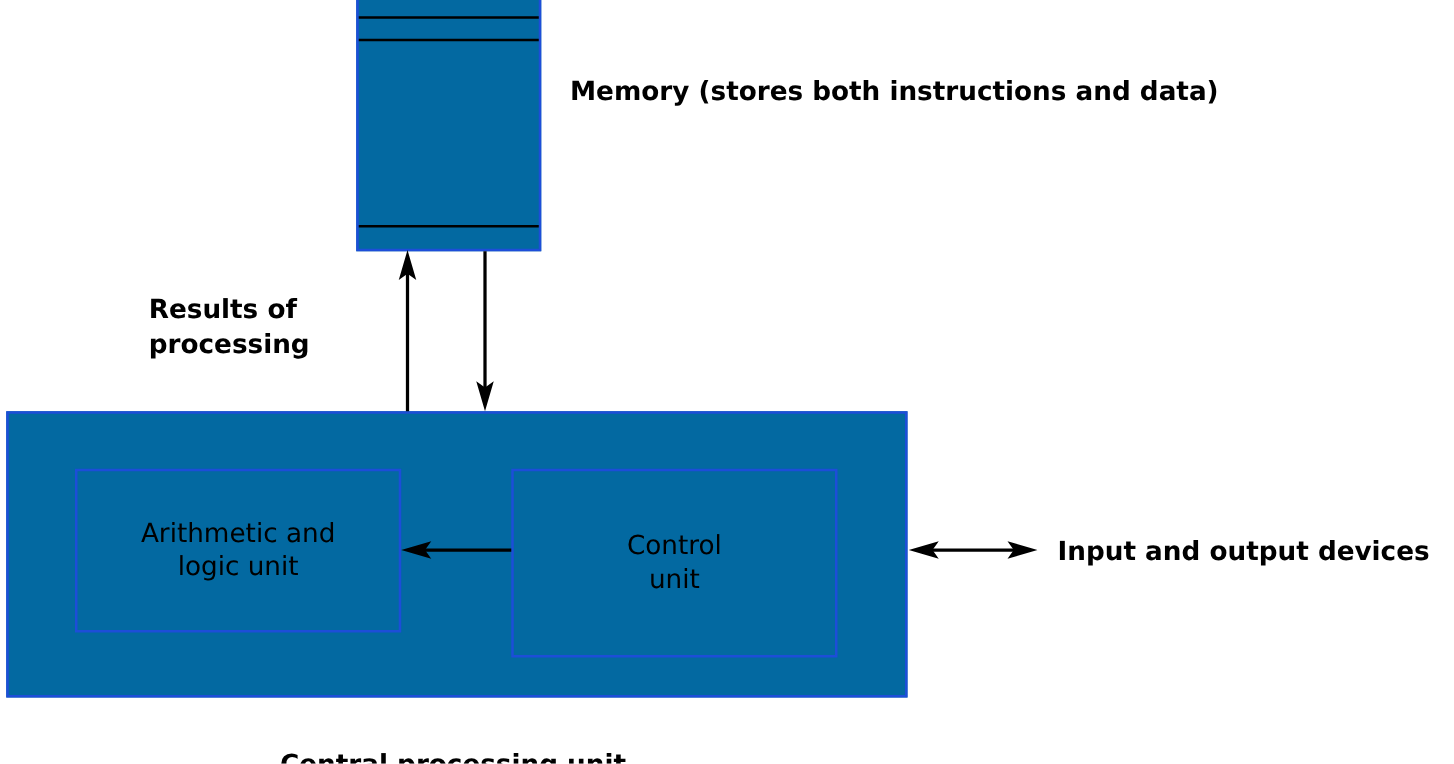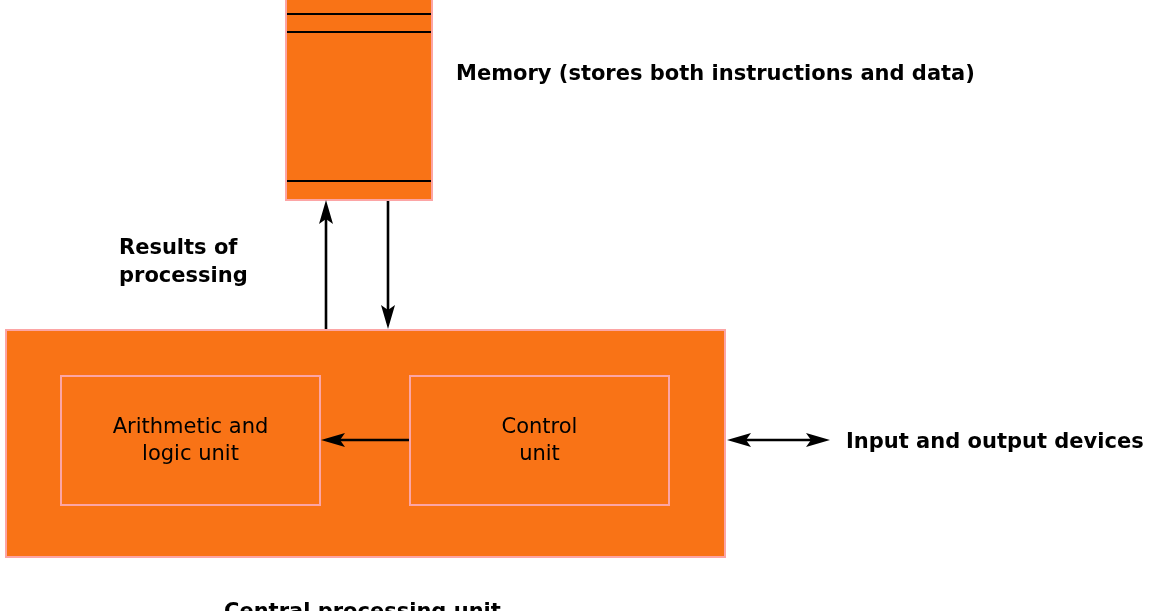--- a/index.html
+++ b/index.html
@@ -14,22 +14,22 @@
     background: #ffffff;
     overflow: hidden;
     font-family: "DejaVu Sans", "Liberation Sans", sans-serif;
     color: #000000;
   }
 
   
   .box {
     position: absolute;
     box-sizing: border-box;
-    border: 2px solid #fca5a5;
-    background: #f97316;
+    border: 2px solid #1d4ed8;
+    background: #0369a1;
   }
   .divider {
     position: absolute;
     background: #000000;
     height: 2px;
   }
 
   
   #memory-box {
     left: 285px;
@@ -53,21 +53,21 @@
   #alu-box {
     left: 60px;
     top: 375px;
     width: 261px;
     height: 131px;
   }
   #cu-box {
     left: 409px;
     top: 375px;
     width: 261px;
-    height: 131px;
+    height: 151px;
   }
   .unit-label {
     position: absolute;
     left: 0;
     right: 0;
     top: 50%;
     transform: translateY(-50%);
     text-align: center;
     font-size: 21px;
     line-height: 1.32;

